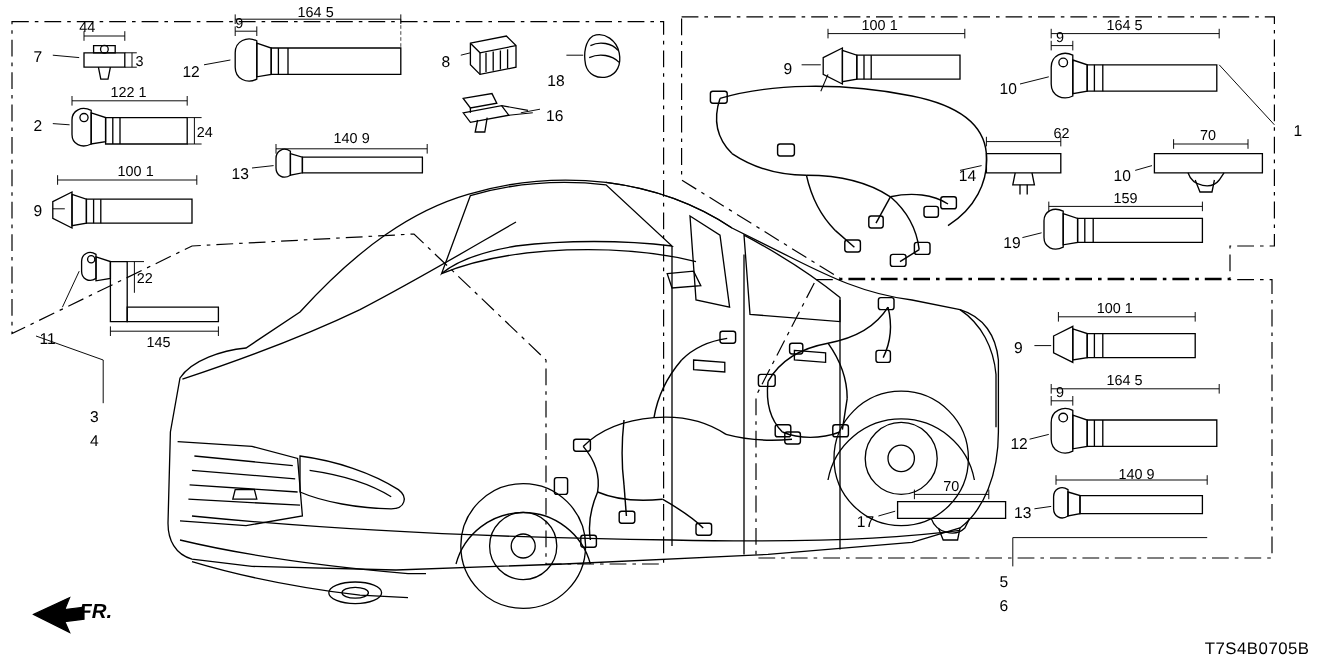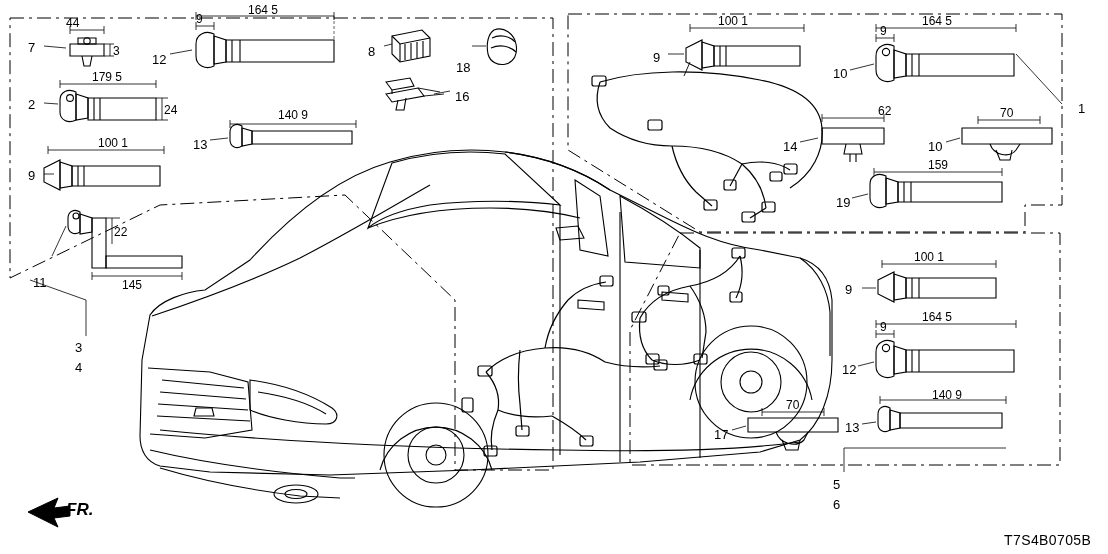--- a/index.html
+++ b/index.html
@@ -382,35 +382,35 @@
 <div class="lbl" style="left:28px;top:97px;">2</div>
 <div class="lbl" style="left:455px;top:89px;">16</div>
 <div class="lbl" style="left:193px;top:137px;">13</div>
 <div class="lbl" style="left:28px;top:168px;">9</div>
 <div class="lbl" style="left:33px;top:253px;margin-top:22px;">11</div>
 <div class="lbl" style="left:75px;top:340px;">3</div>
 <div class="lbl" style="left:75px;top:360px;">4</div>
 <div class="lbl" style="left:653px;top:50px;">9</div>
 <div class="lbl" style="left:833px;top:66px;">10</div>
 <div class="lbl" style="left:1078px;top:101px;">1</div>
-<div class="lbl" style="left:783px;top:139px;">14</div>
+<div class="lbl" style="left:799px;top:139px;">14</div>
 <div class="lbl" style="left:928px;top:139px;">10</div>
 <div class="lbl" style="left:836px;top:195px;">19</div>
 <div class="lbl" style="left:845px;top:282px;">9</div>
 <div class="lbl" style="left:842px;top:362px;">12</div>
 <div class="lbl" style="left:714px;top:427px;">17</div>
 <div class="lbl" style="left:845px;top:420px;">13</div>
 <div class="lbl" style="left:833px;top:477px;">5</div>
 <div class="lbl" style="left:833px;top:497px;">6</div>
 
 <div class="dim" style="left:66px;top:16px;text-align:center;">44</div>
 <div class="dim" style="left:113px;top:44px;">3</div>
 <div class="dim" style="left:196px;top:12px;">9</div>
 <div class="dim" style="left:248px;top:3px;">164 5</div>
-<div class="dim" style="left:92px;top:70px;">179 5</div>
+<div class="dim" style="left:92px;top:70px;">122 1</div>
 <div class="dim" style="left:164px;top:103px;">24</div>
 <div class="dim" style="left:278px;top:108px;">140 9</div>
 <div class="dim" style="left:98px;top:136px;">100 1</div>
 <div class="dim" style="left:114px;top:225px;">22</div>
 <div class="dim" style="left:122px;top:278px;">145</div>
 <div class="dim" style="left:718px;top:14px;">100 1</div>
 <div class="dim" style="left:880px;top:24px;">9</div>
 <div class="dim" style="left:922px;top:14px;">164 5</div>
 <div class="dim" style="left:846px;top:104px;margin-left:32px;">62</div>
 <div class="dim" style="left:1000px;top:106px;">70</div>

